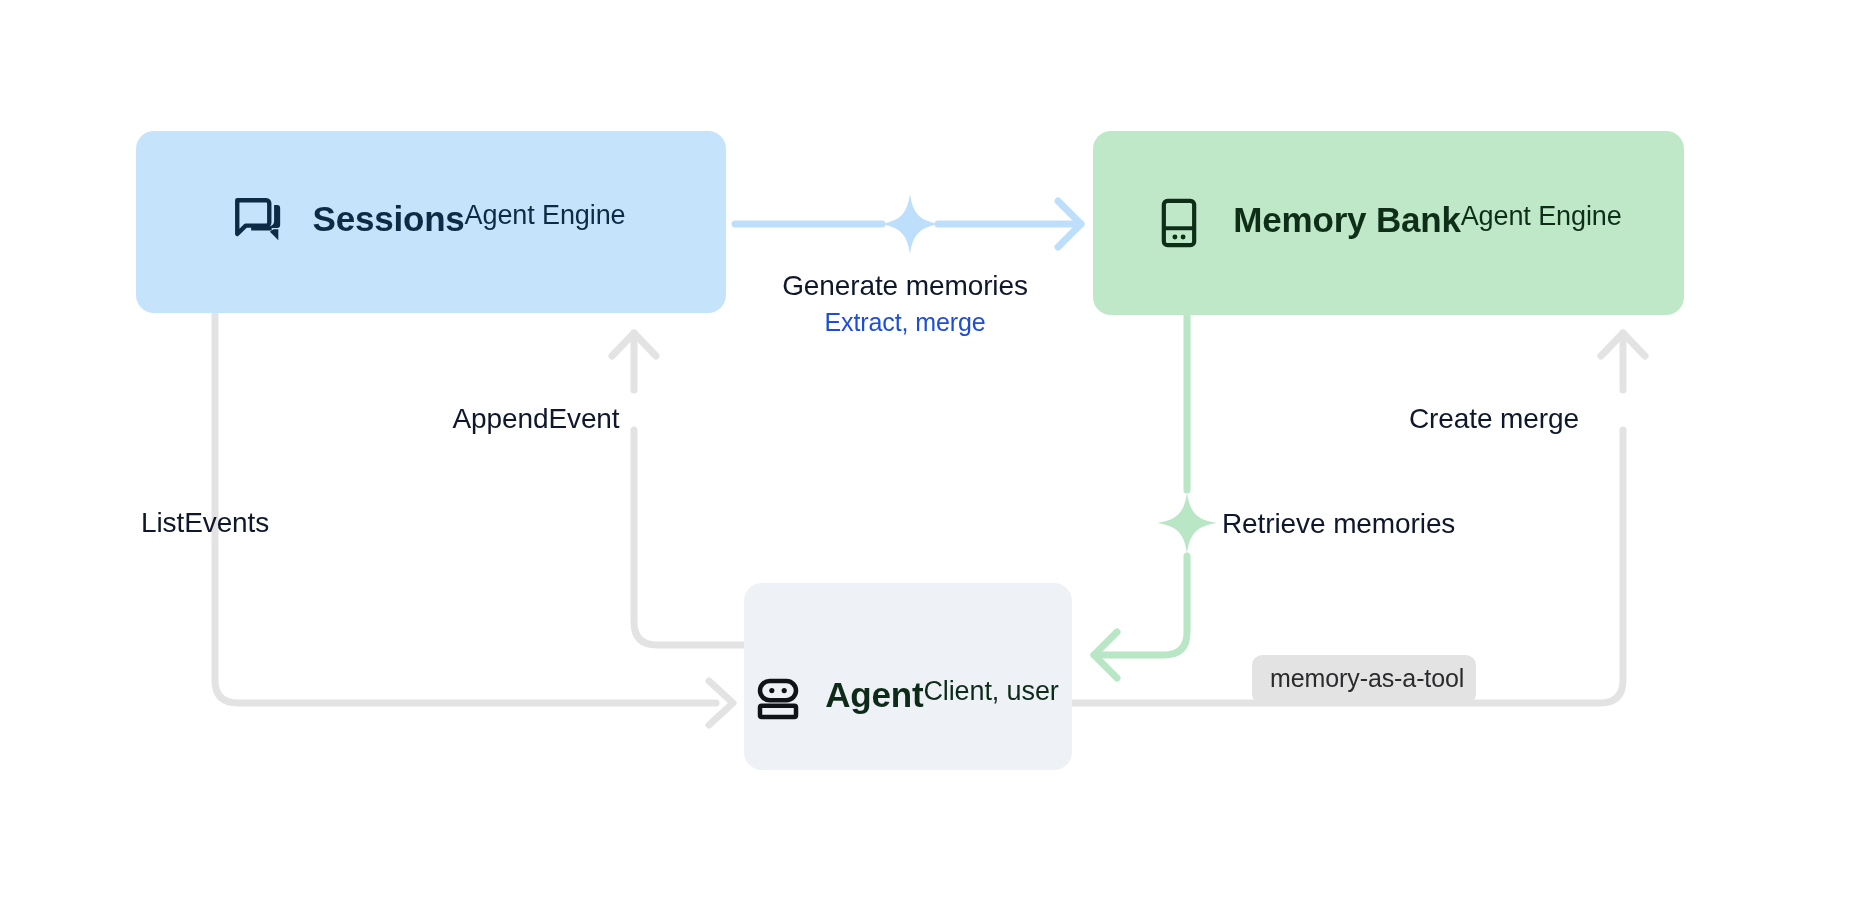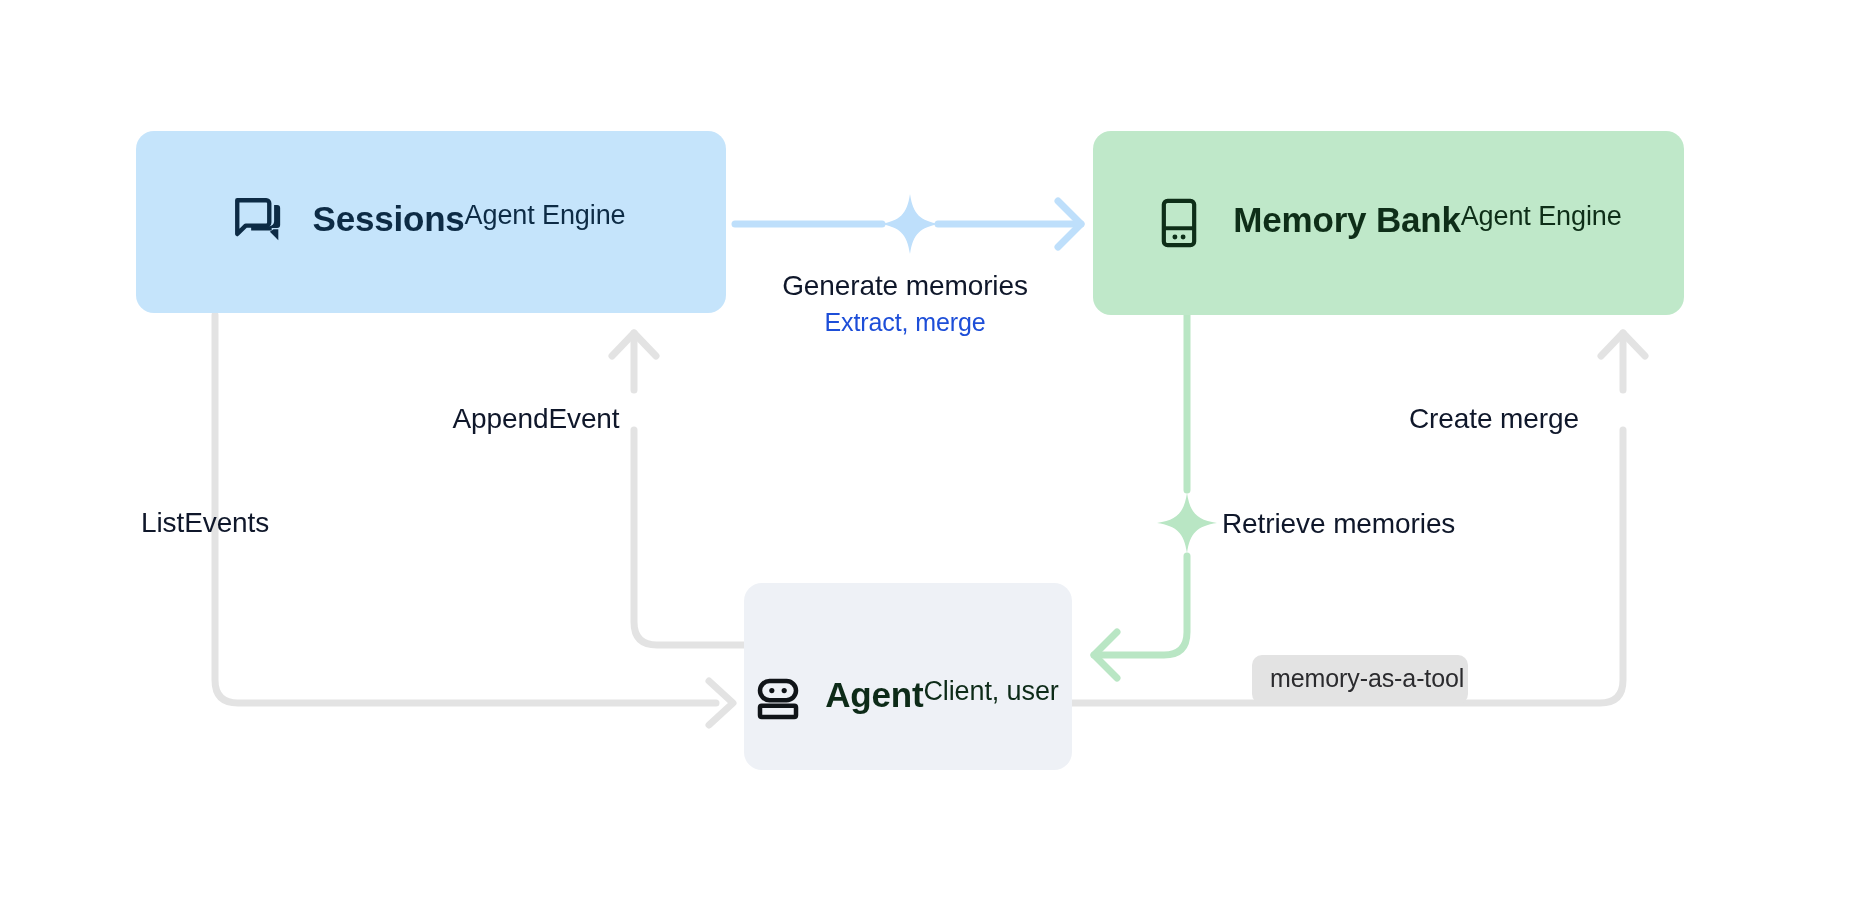--- a/index.html
+++ b/index.html
@@ -104,21 +104,21 @@
   #lbl-generate-sub   { left: 905px;  top: 308px; }
   #lbl-appendevent    { left: 536px;  top: 403px; }
   #lbl-listevents     { left: 141px;  top: 507px; }
   #lbl-retrieve       { left: 1222px; top: 508px; }
   #lbl-creatememory   { left: 1494px; top: 403px; }
 
   
   #badge-maat {
     position: absolute;
     left: 1252px; top: 655px;
-    padding: 9px 4px 11px 18px;
+    padding: 9px 12px 11px 18px;
     background: #e3e3e3;
     border-radius: 10px;
     color: #2b2b2e;
     font-size: 25px;
     letter-spacing: -0.1px;
     white-space: nowrap;
   }
 </style>
 </head>
 <body>

